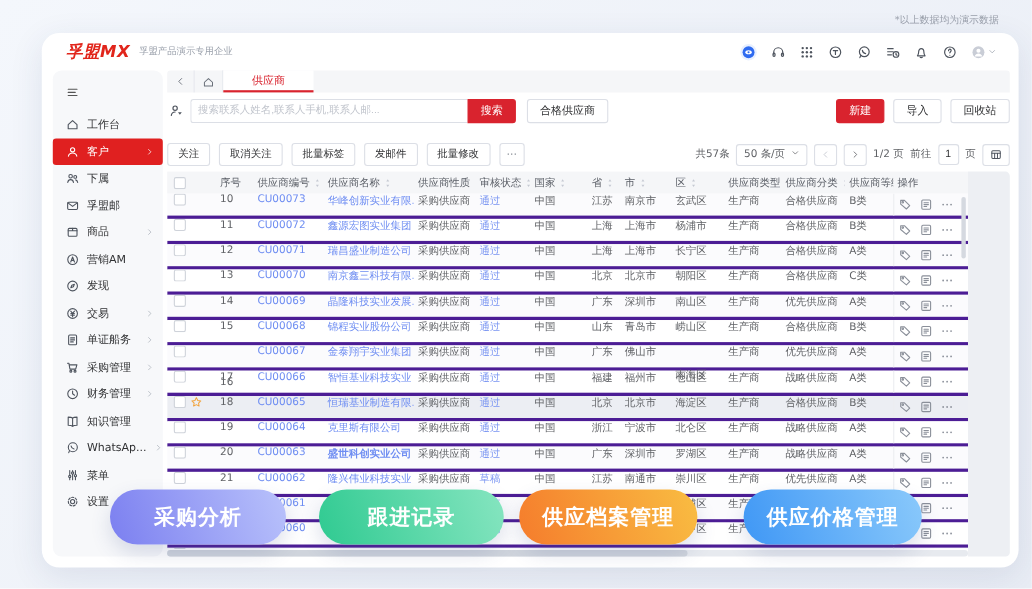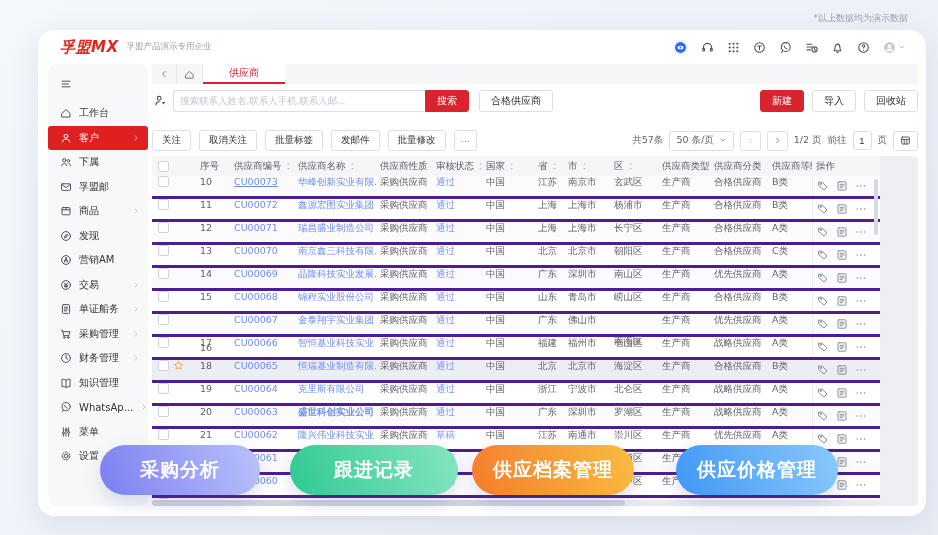--- a/index.html
+++ b/index.html
@@ -237,33 +237,33 @@
             <span class="sb-arrow">
               <svg viewBox="0 0 12 12" width="8" height="8" fill="none" stroke="currentColor" stroke-width="1" stroke-linecap="round" stroke-linejoin="round">
                 <path d="m4.6 2.8 3.2 3.2-3.2 3.2"></path>
               </svg>
             </span>
           </div>
           <div class="sb-item">
             <span class="sb-ic">
               <svg viewBox="0 0 12 12" width="12" height="12" fill="none" stroke="currentColor" stroke-width="1" stroke-linecap="round" stroke-linejoin="round">
                 <circle cx="6" cy="6" r="4.4"></circle>
+                <path d="M6 3.6 7.7 8.2M6 3.6 4.3 8.2M4.9 6.7h2.2"></path>
+              </svg>
+            </span>
+            <span>营销AM</span>
+          </div>
+          <div class="sb-item">
+            <span class="sb-ic">
+              <svg viewBox="0 0 12 12" width="12" height="12" fill="none" stroke="currentColor" stroke-width="1" stroke-linecap="round" stroke-linejoin="round">
+                <circle cx="6" cy="6" r="4.4"></circle>
                 <path d="m4.4 7.6.9-2.3 2.3-.9-.9 2.3z"></path>
               </svg>
             </span>
             <span>发现</span>
-          </div>
-          <div class="sb-item">
-            <span class="sb-ic">
-              <svg viewBox="0 0 12 12" width="12" height="12" fill="none" stroke="currentColor" stroke-width="1" stroke-linecap="round" stroke-linejoin="round">
-                <circle cx="6" cy="6" r="4.4"></circle>
-                <path d="M6 3.6 7.7 8.2M6 3.6 4.3 8.2M4.9 6.7h2.2"></path>
-              </svg>
-            </span>
-            <span>营销AM</span>
           </div>
           <div class="sb-item">
             <span class="sb-ic">
               <svg viewBox="0 0 12 12" width="12" height="12" fill="none" stroke="currentColor" stroke-width="1" stroke-linecap="round" stroke-linejoin="round">
                 <circle cx="6" cy="6" r="4.4"></circle>
                 <path d="M4.3 3.9 6 5.9l1.7-2M4.4 6h3.2M4.4 7.5h3.2M6 5.9v3"></path>
               </svg>
             </span>
             <span>交易</span>
             <span class="sb-arrow">
@@ -551,21 +551,21 @@
               <div class="hc" style="width: 68px;">
                 <span>操作</span>
               </div>
             </div>
           <div class="tbody" id="tbody">
               <div class="trow stripe">
                 <div class="tc cbcell" style="width: 44px;">
                   <span class="cb"></span>
                 </div>
                 <div class="tc" style="width: 34px;">10</div>
-                <div class="tc link" style="width: 64px; text-decoration: underline;">CU00073</div>
+                <div class="tc link" style="width: 64px;">CU00073</div>
                 <div class="tc link" style="width: 82px;">华峰创新实业有限...</div>
                 <div class="tc" style="width: 56px;">采购供应商</div>
                 <div class="tc status" style="width: 50px;">通过</div>
                 <div class="tc" style="width: 52px;">中国</div>
                 <div class="tc" style="width: 30px;">江苏</div>
                 <div class="tc" style="width: 46px;">南京市</div>
                 <div class="tc" style="width: 48px;">玄武区</div>
                 <div class="tc" style="width: 52px;">生产商</div>
                 <div class="tc" style="width: 58px;">合格供应商</div>
                 <div class="tc" style="width: 44px;">B类</div>

